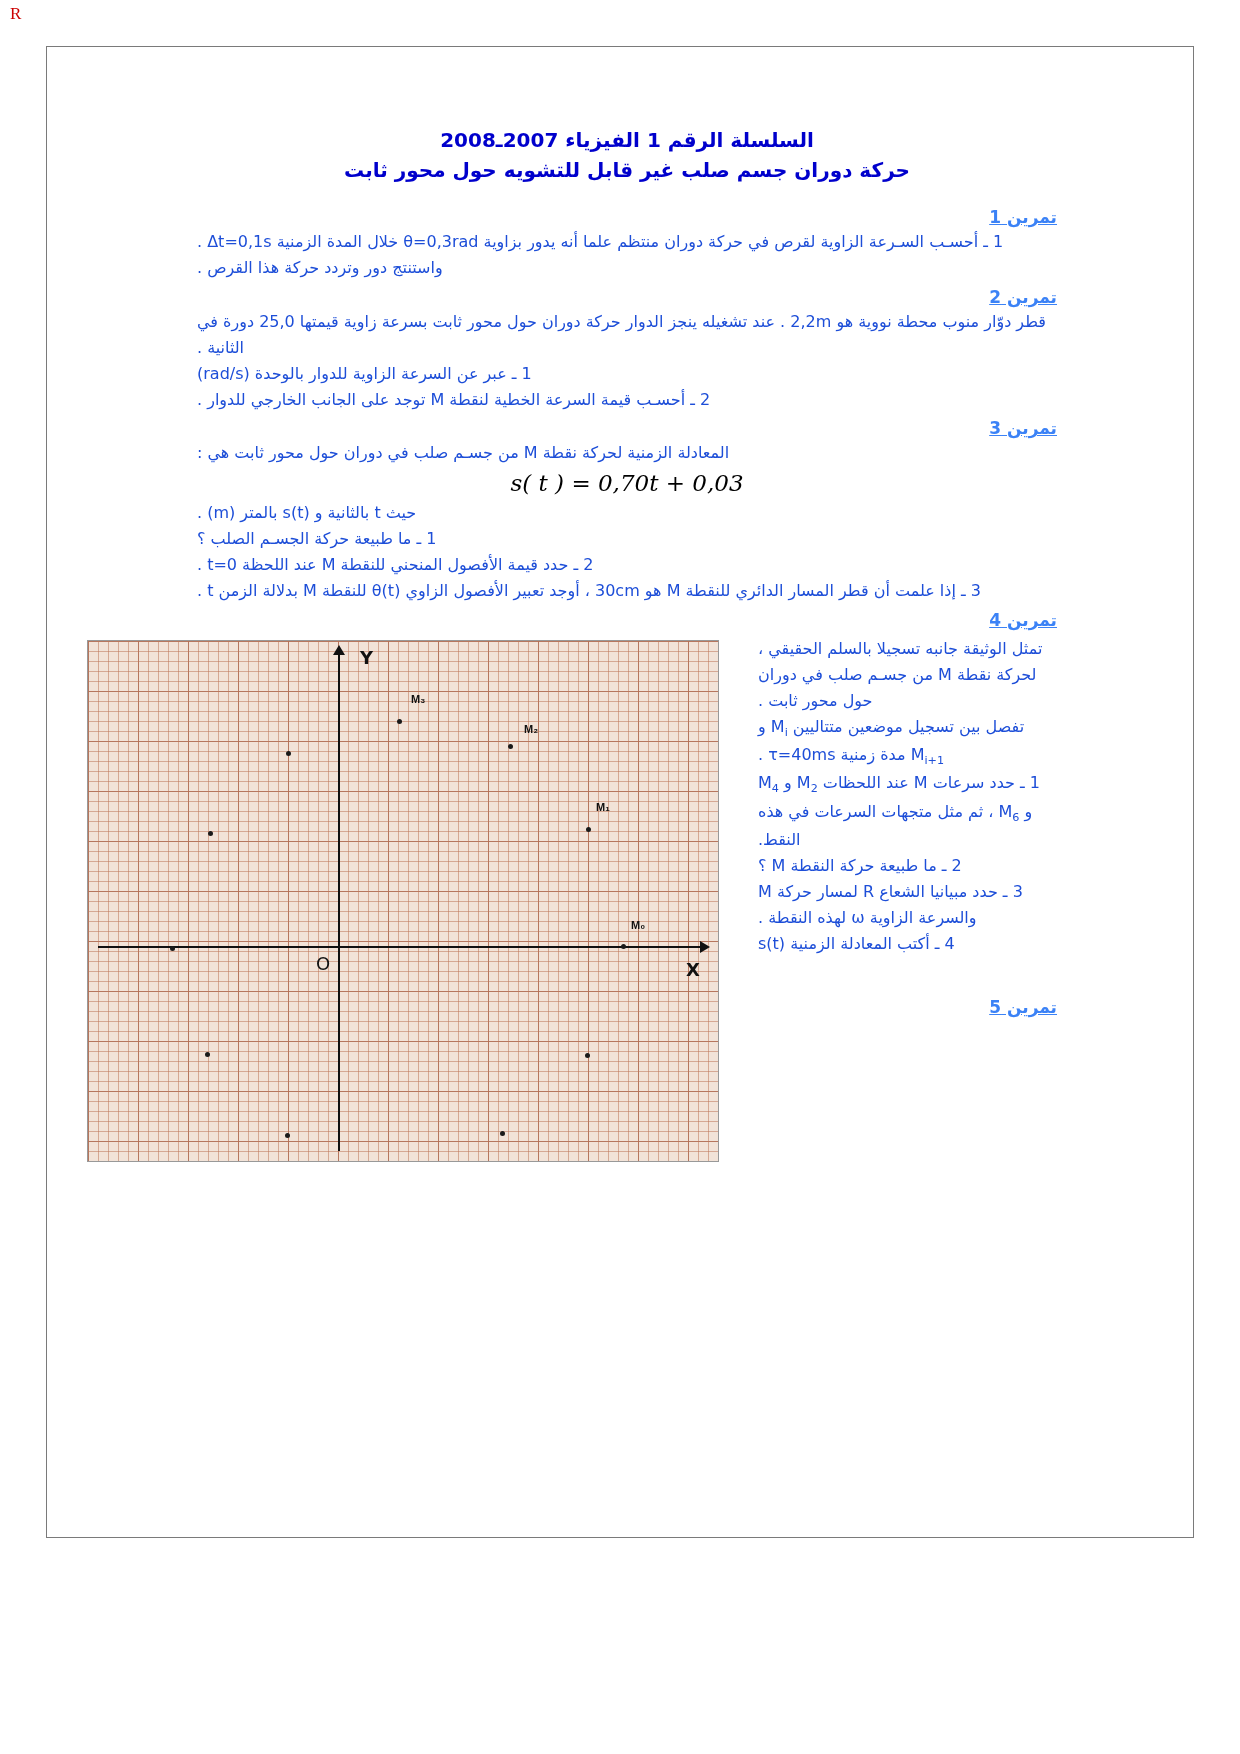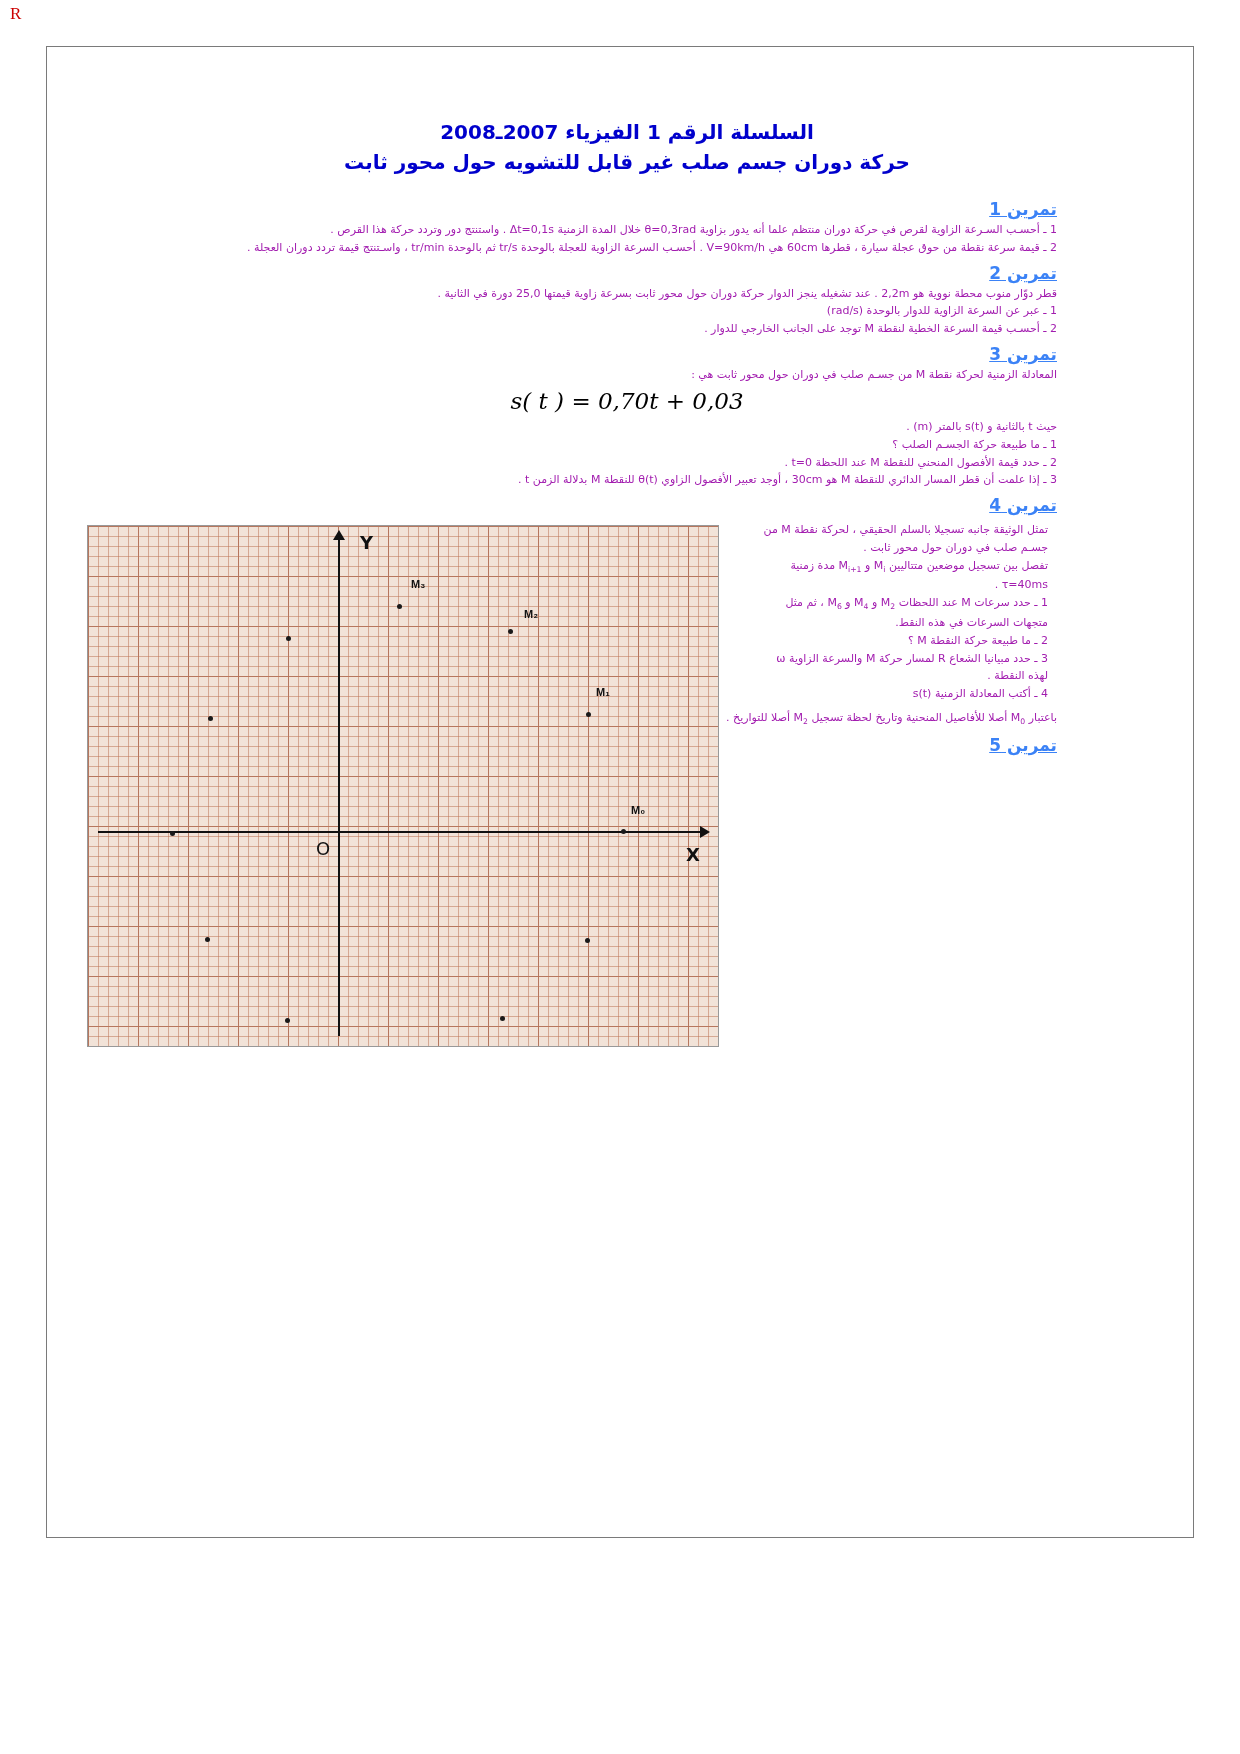--- a/index.html
+++ b/index.html
@@ -27,21 +27,21 @@
     top: 46px;
     width: 1148px;
     height: 1492px;
     border: 1px solid #7a7a7a;
     box-sizing: border-box;
     background: #fff;
   }
   .content {
     position: absolute;
     left: 150px;
-    top: 70px;
+    top: 78px;
     width: 860px;
   }
   .title-block {
     text-align: center;
     color: #0000cc;
     font-weight: bold;
     font-size: 20px;
     line-height: 1.5;
     margin-bottom: 22px;
   }
@@ -49,23 +49,23 @@
   .ex-head {
     color: #3b82f6;
     font-weight: bold;
     font-size: 17px;
     text-decoration: underline;
     text-align: right;
     margin: 6px 0 2px 0;
     direction: rtl;
   }
   .ptext {
-    font-size: 11px;
-    color: #a21caf;
-    text-align: right;
+    font-size: 16px;
+    color: #1d4ed8;
+    text-align: left;
     line-height: 1.62;
     direction: rtl;
     margin: 0;
   }
   .eq {
     font-family: "DejaVu Serif", "Liberation Serif", serif;
     font-style: italic;
     font-size: 23px;
     text-align: center;
     direction: ltr;
@@ -164,21 +164,20 @@
 <div class="page-frame">
   <div class="content">
 
     <div class="title-block">
       <span class="title-line">السلسلة الرقم 1 الفيزياء 2007ـ2008</span>
       <span class="title-line">حركة دوران جسم صلب غير قابل للتشويه حول محور ثابت</span>
     </div>
 
     <div class="ex-head">تمرين 1</div>
     <p class="ptext">1 ـ أحسـب السـرعة الزاوية لقرص في حركة دوران منتظم علما أنه يدور بزاوية θ=0,3rad خلال المدة الزمنية Δt=0,1s . واستنتج دور وتردد حركة هذا القرص .</p>
-    <p class="ptext">2 ـ قيمة سرعة نقطة من حوق عجلة سيارة ، قطرها 60cm هي V=90km/h . أحسـب السرعة الزاوية للعجلة بالوحدة tr/s ثم بالوحدة tr/min ، واسـتنتج قيمة تردد دوران العجلة .</p>
 
     <div class="ex-head">تمرين 2</div>
     <p class="ptext">قطر دوّار منوب محطة نووية هو 2,2m . عند تشغيله ينجز الدوار حركة دوران حول محور ثابت بسرعة زاوية قيمتها 25,0 دورة في الثانية .</p>
     <p class="ptext">1 ـ عبر عن السرعة الزاوية للدوار بالوحدة (rad/s)</p>
     <p class="ptext">2 ـ أحسـب قيمة السرعة الخطية لنقطة M توجد على الجانب الخارجي للدوار .</p>
 
     <div class="ex-head">تمرين 3</div>
     <p class="ptext">المعادلة الزمنية لحركة نقطة M من جسـم صلب في دوران حول محور ثابت هي :</p>
     <div class="eq">s( t ) = 0,70t + 0,03</div>
     <p class="ptext">حيث t بالثانية و s(t) بالمتر (m) .</p>

